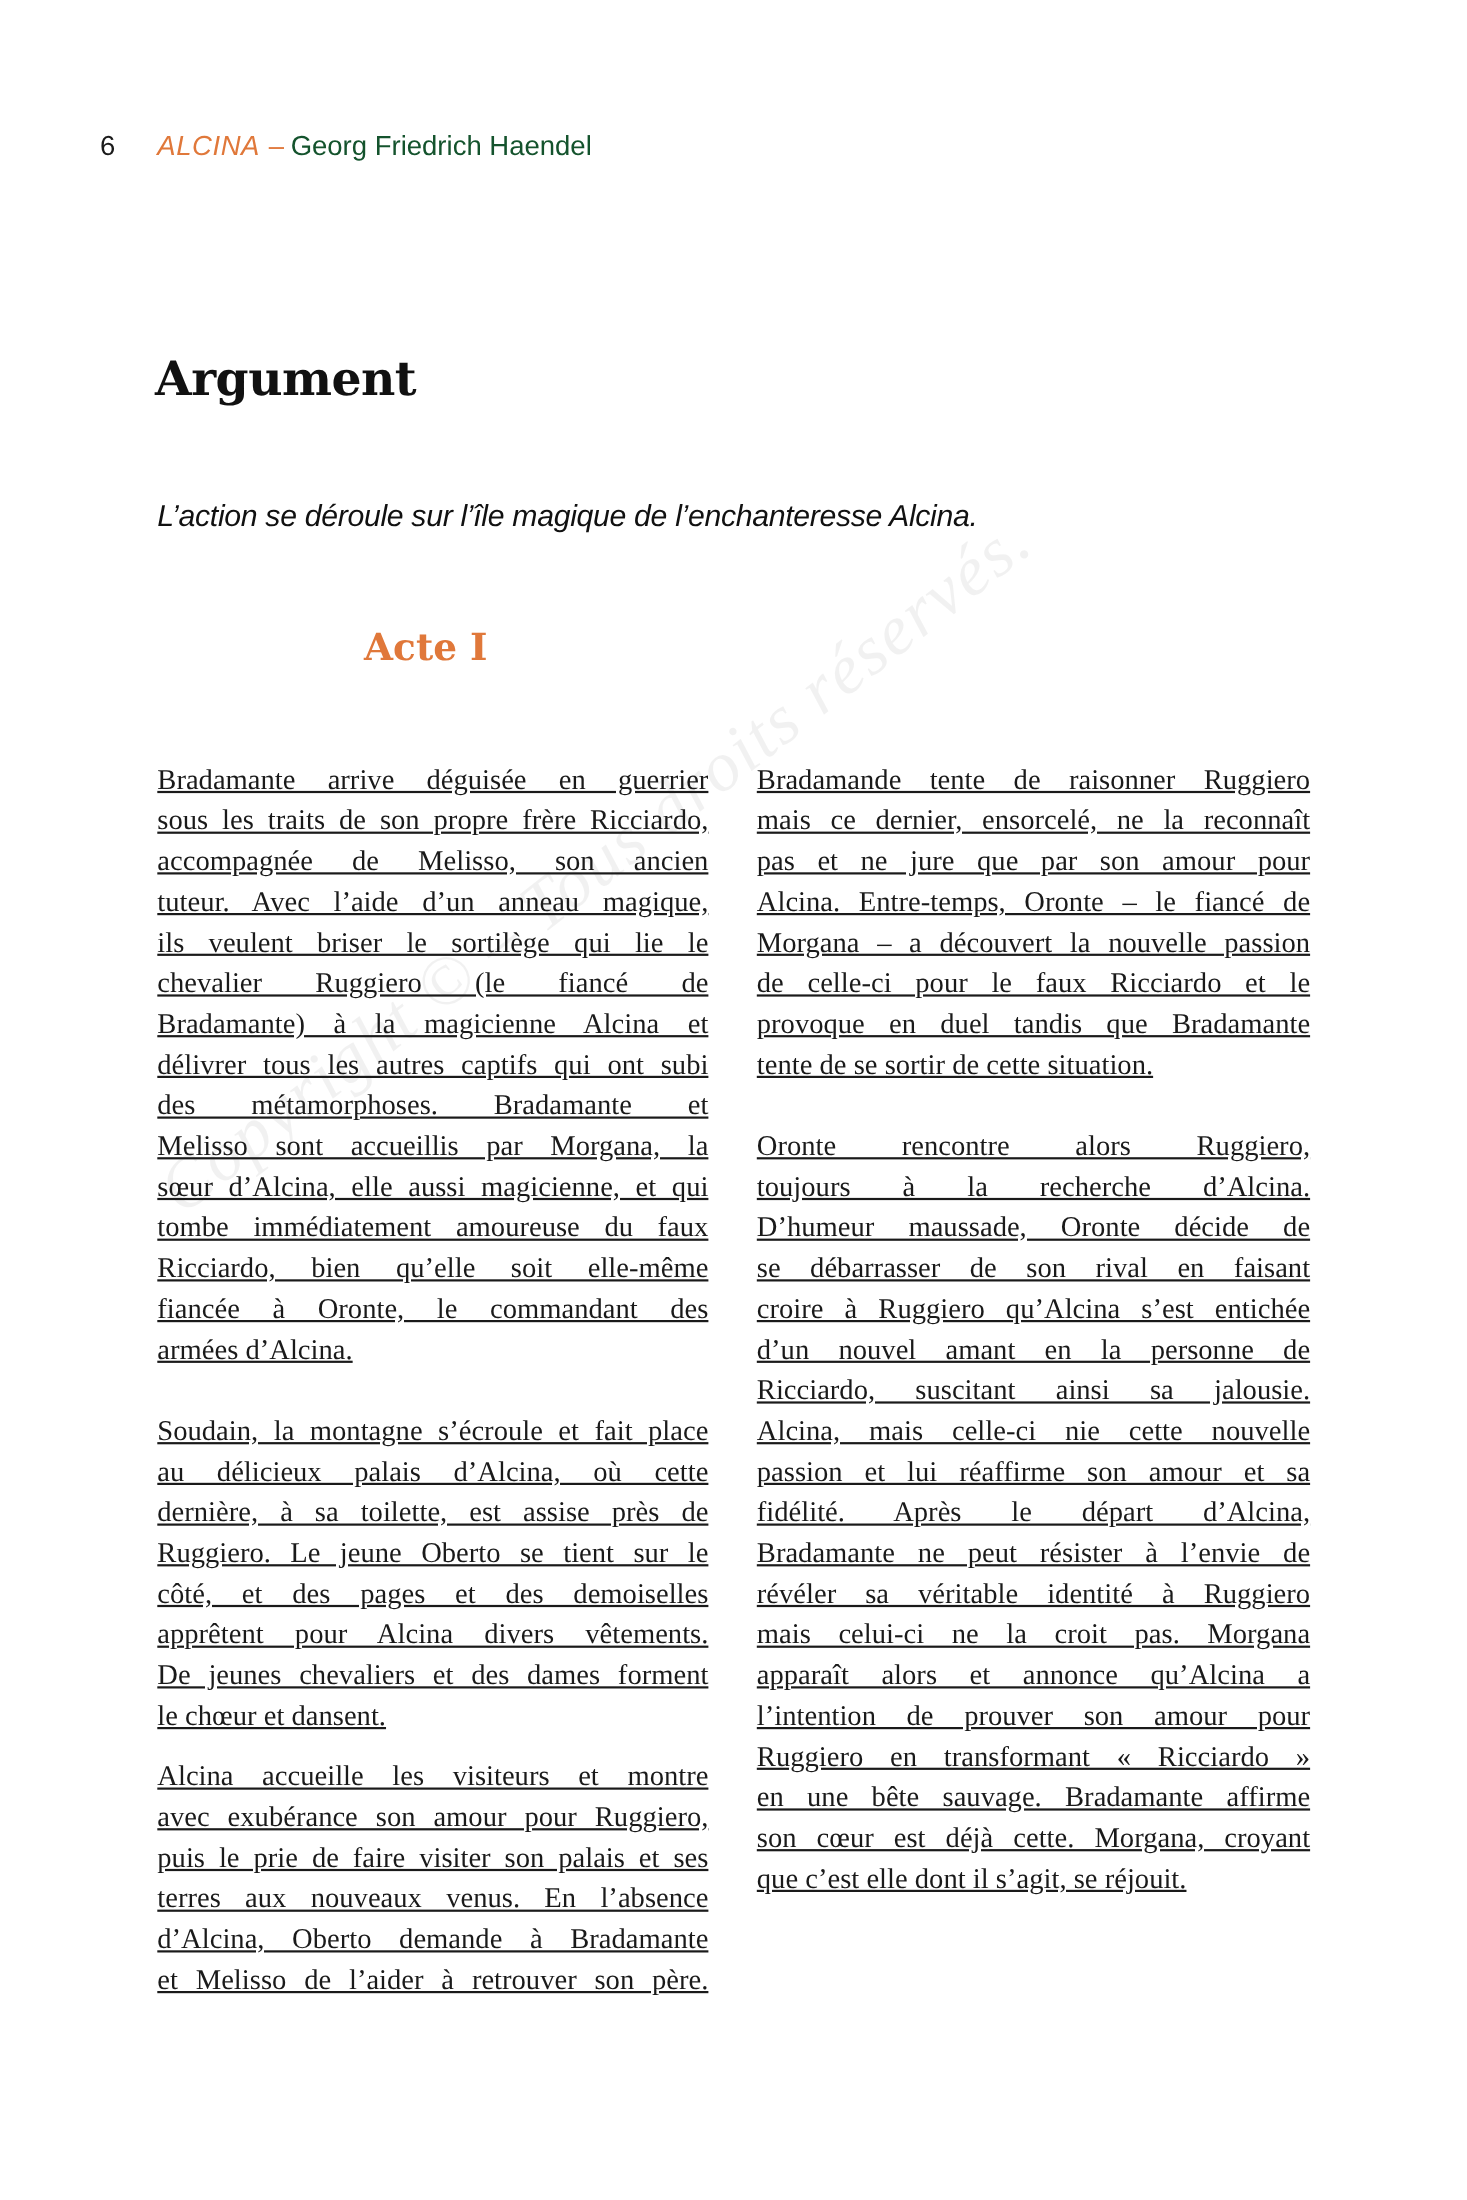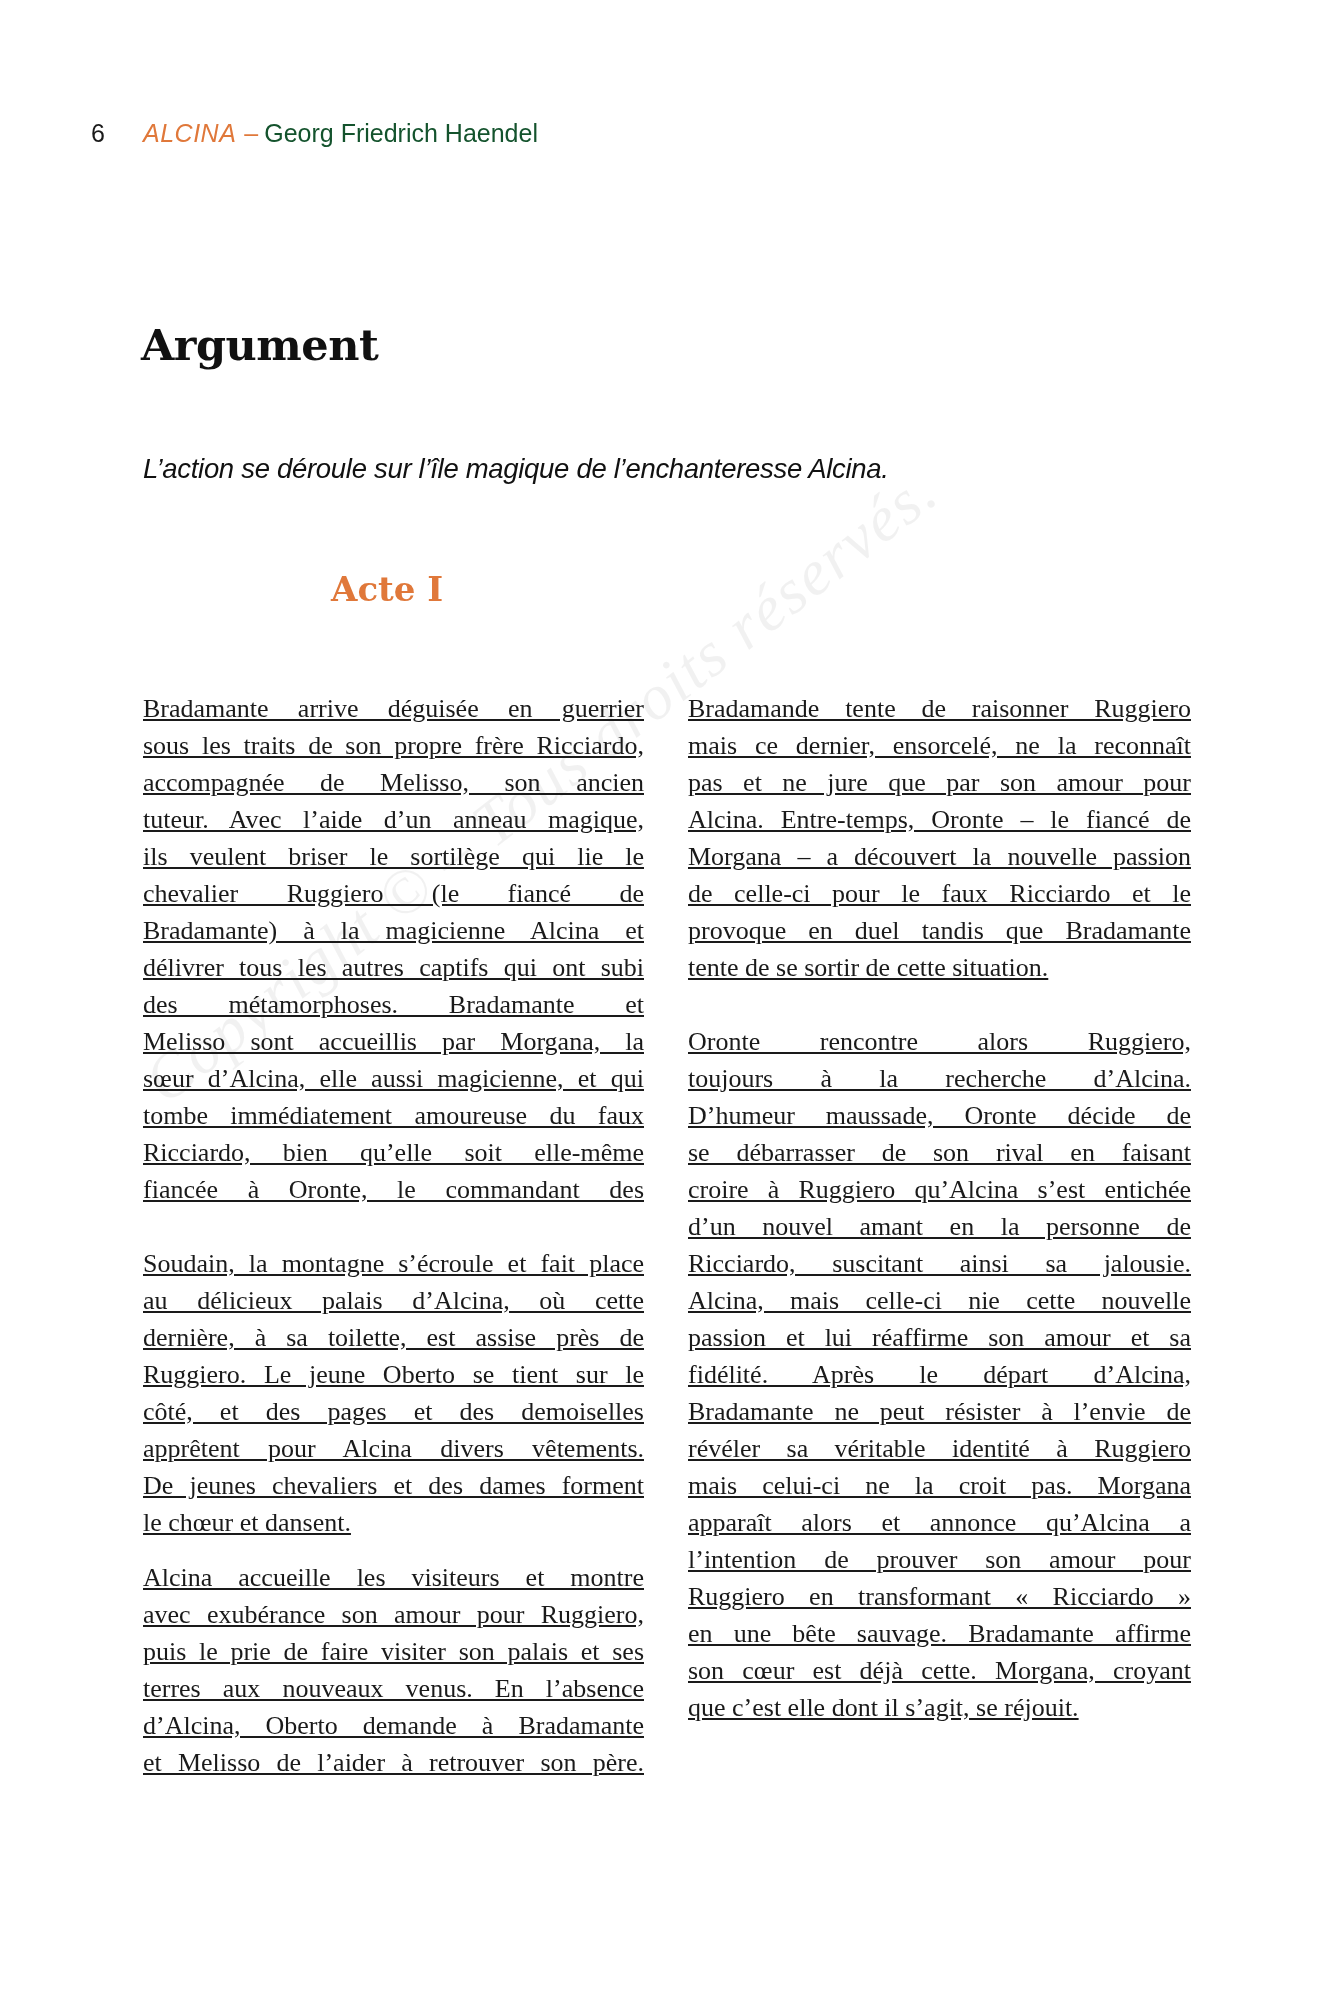--- a/index.html
+++ b/index.html
@@ -142,20 +142,21 @@
     <span class="line">ils veulent briser le sortilège qui lie le</span>
     <span class="line">chevalier Ruggiero (le fiancé de</span>
     <span class="line">Bradamante) à la magicienne Alcina et</span>
     <span class="line">délivrer tous les autres captifs qui ont subi</span>
     <span class="line">des métamorphoses. Bradamante et</span>
     <span class="line">Melisso sont accueillis par Morgana, la</span>
     <span class="line">sœur d’Alcina, elle aussi magicienne, et qui</span>
     <span class="line">tombe immédiatement amoureuse du faux</span>
     <span class="line">Ricciardo, bien qu’elle soit elle-même</span>
     <span class="line">fiancée à Oronte, le commandant des</span>
+    <span class="line last">armées d’Alcina.</span>
   </div>
   <div class="gap-full"></div>
   <div class="para">
     <span class="line">Soudain, la montagne s’écroule et fait place</span>
     <span class="line">au délicieux palais d’Alcina, où cette</span>
     <span class="line">dernière, à sa toilette, est assise près de</span>
     <span class="line">Ruggiero. Le jeune Oberto se tient sur le</span>
     <span class="line">côté, et des pages et des demoiselles</span>
     <span class="line">apprêtent pour Alcina divers vêtements.</span>
     <span class="line">De jeunes chevaliers et des dames forment</span>

